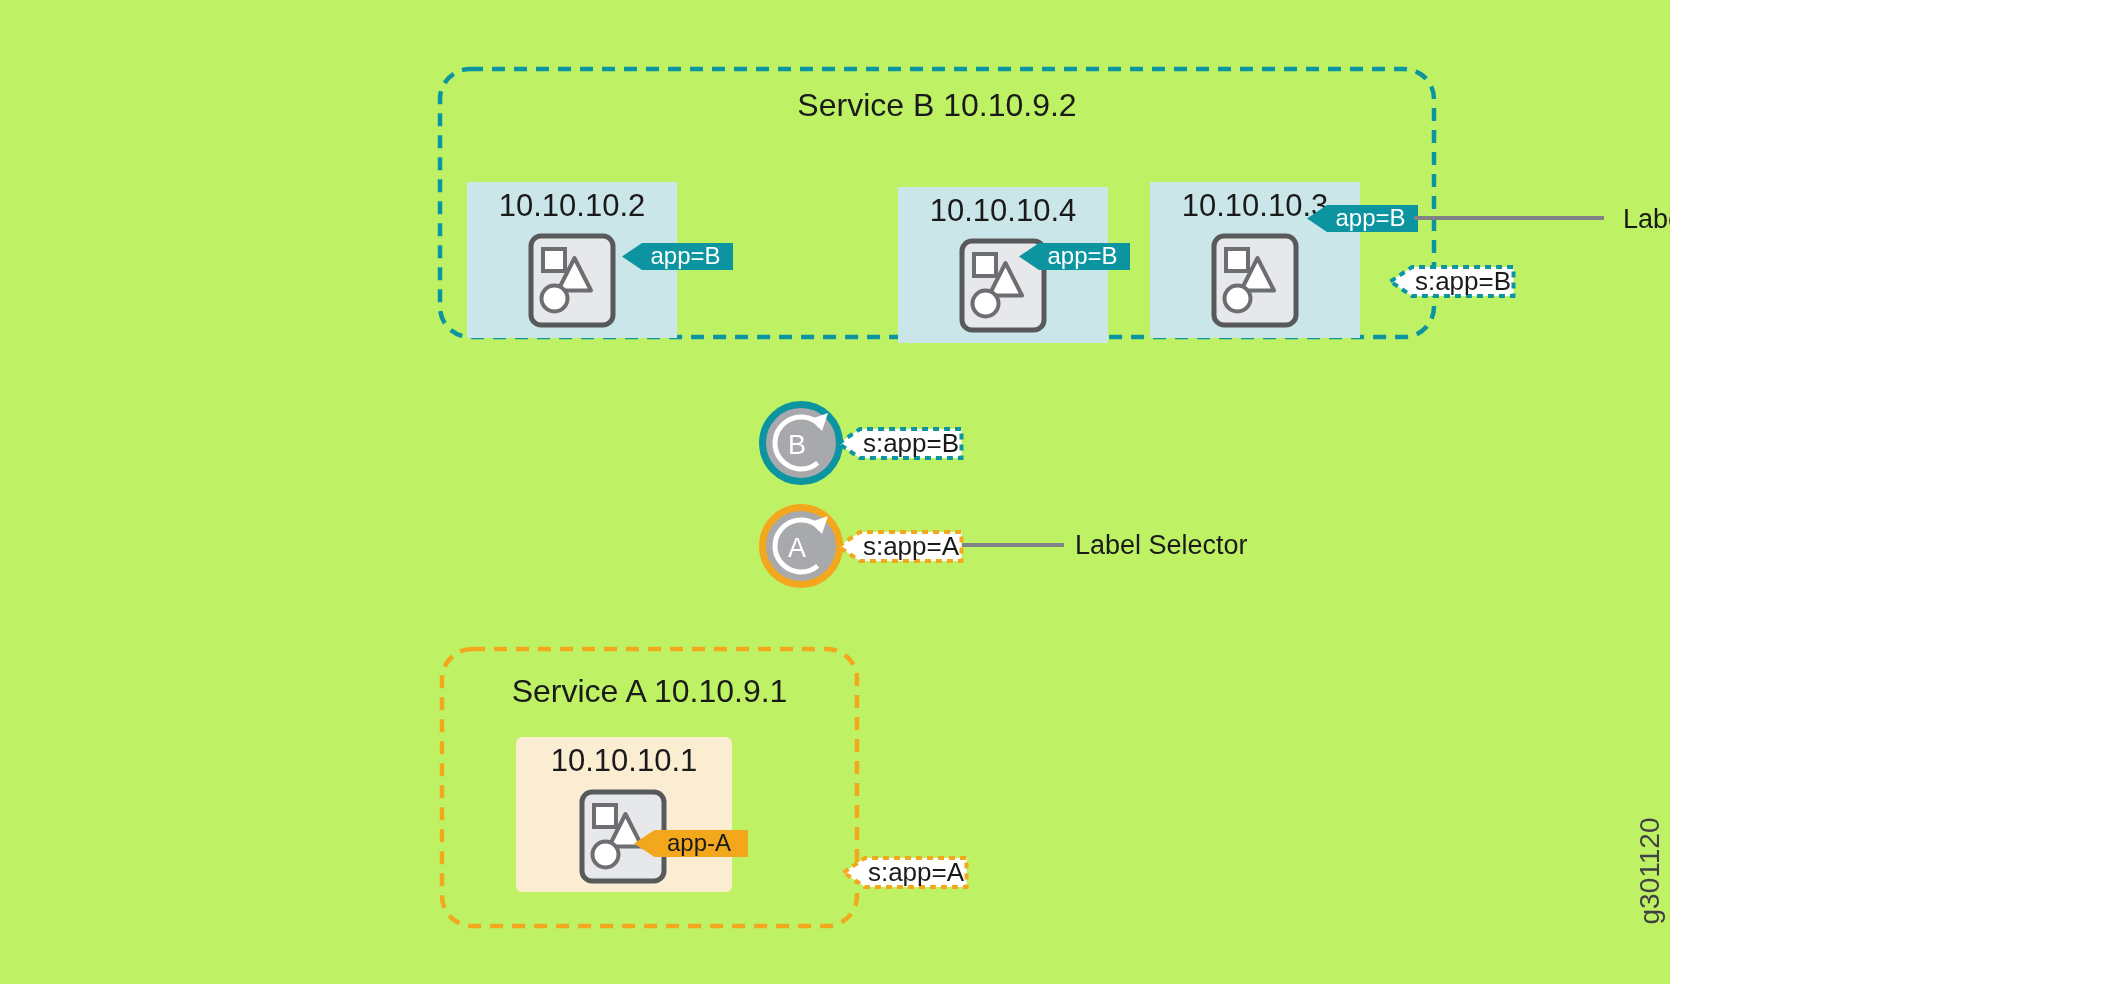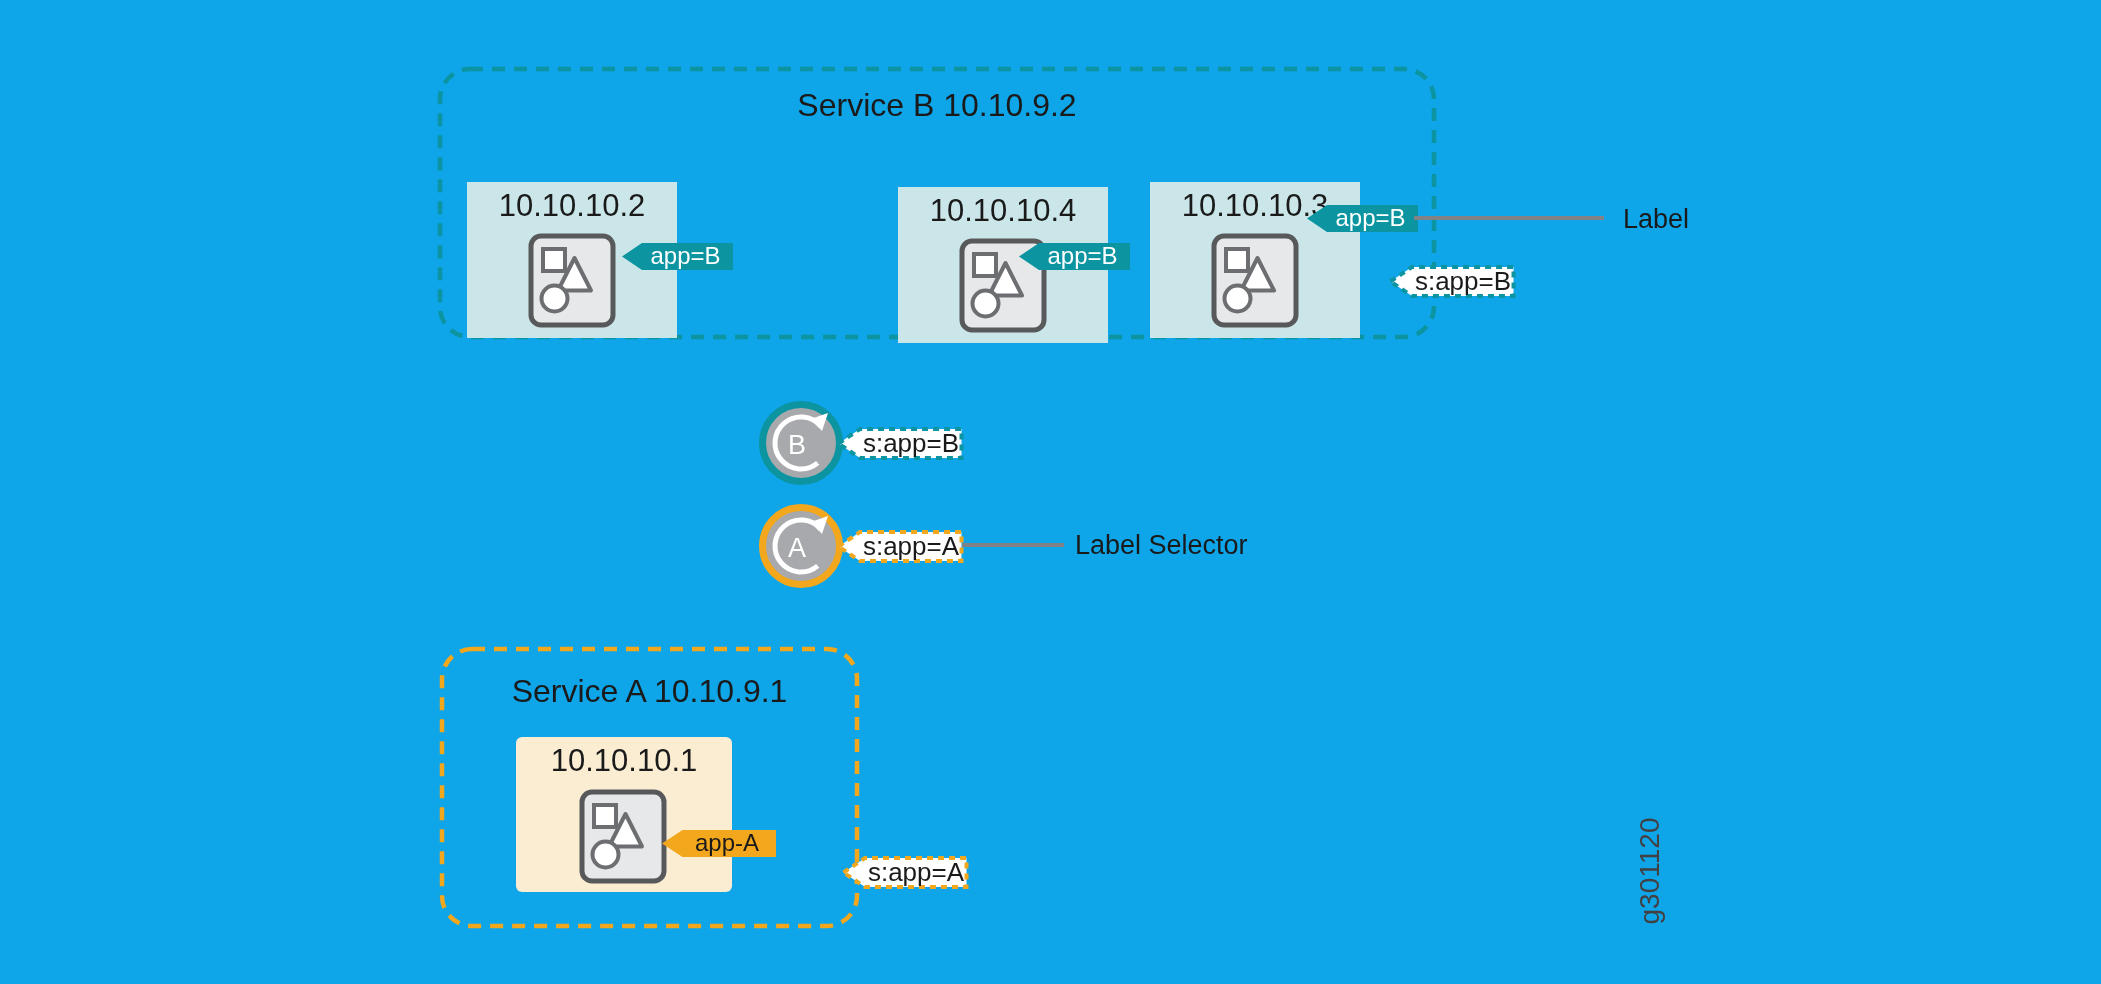--- a/index.html
+++ b/index.html
@@ -1,17 +1,17 @@
 <!DOCTYPE html>
 <html><head>
 <meta charset="utf-8">
 <style>
   html,body{margin:0;padding:0;background:#ffffff;}
   .canvas{
-    position:relative;width:2101px;height:984px;background:#0ea5e9;
+    position:relative;width:1670px;height:984px;background:#bef264;
     font-family:"Liberation Sans",sans-serif;color:#1a1a1a;overflow:hidden;
   }
   .abs{position:absolute;}
   .service-title{position:absolute;text-align:center;font-size:32px;line-height:38px;color:#1a1a1a;}
   .pod{position:absolute;width:210px;height:156px;}
   .pod.teal-bg-light{background:#CBE6E9;margin-top:31px;}
   .pod.amber-bg-light{background:#FAEDD2;width:216px;height:155px;border-radius:6px;}
   .pod-ip{position:absolute;top:6px;left:0;right:0;text-align:center;font-size:31px;line-height:36px;}
   .pod-icon{position:absolute;left:61px;top:51px;}
   .pod.amber-bg-light .pod-icon{left:63px;top:52px;}
@@ -146,21 +146,21 @@
   <div class="pod amber-bg-light" style="left:516px;top:737px;">
     <div class="pod-ip">10.10.10.1</div>
     <svg class="pod-icon" width="88" height="95" viewBox="0 0 88 95">
       <rect x="3" y="3" width="82" height="89" rx="10" fill="#E7E8E9" stroke="#58595B" stroke-width="5"></rect>
       <rect x="15" y="16" width="22" height="22" fill="#ffffff" stroke="#6D6E71" stroke-width="4"></rect>
       <polygon points="46.5,25 63,57.5 30,57.5" fill="#ffffff" stroke="#6D6E71" stroke-width="4" stroke-linejoin="round"></polygon>
       <circle cx="26.5" cy="65.5" r="13" fill="#ffffff" stroke="#6D6E71" stroke-width="4"></circle>
     </svg>
   </div>
 
-  <div class="solid-tag amber" style="left:662px;top:830px;">
+  <div class="solid-tag amber" style="left:634px;top:830px;">
     <span>app-A</span>
   </div>
 
   <div class="dotted-tag amber" style="left:841px;top:855px;">
     <svg width="128" height="35" viewBox="0 0 128 35">
         <path class="dt-path" d="M2.5 17.5 L24 3 H125.5 V32 H24 Z"></path>
       </svg>
     <span>s:app=A</span>
   </div>
 

